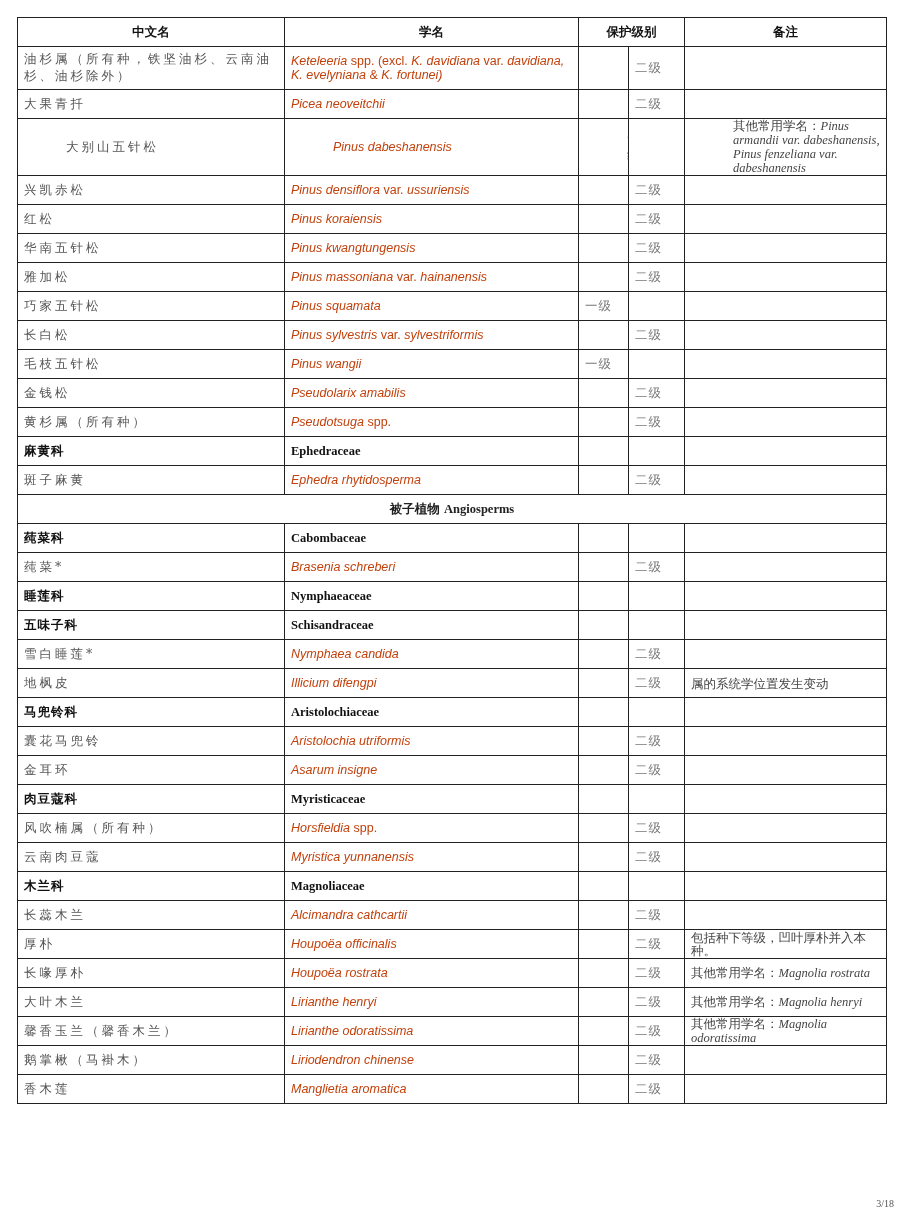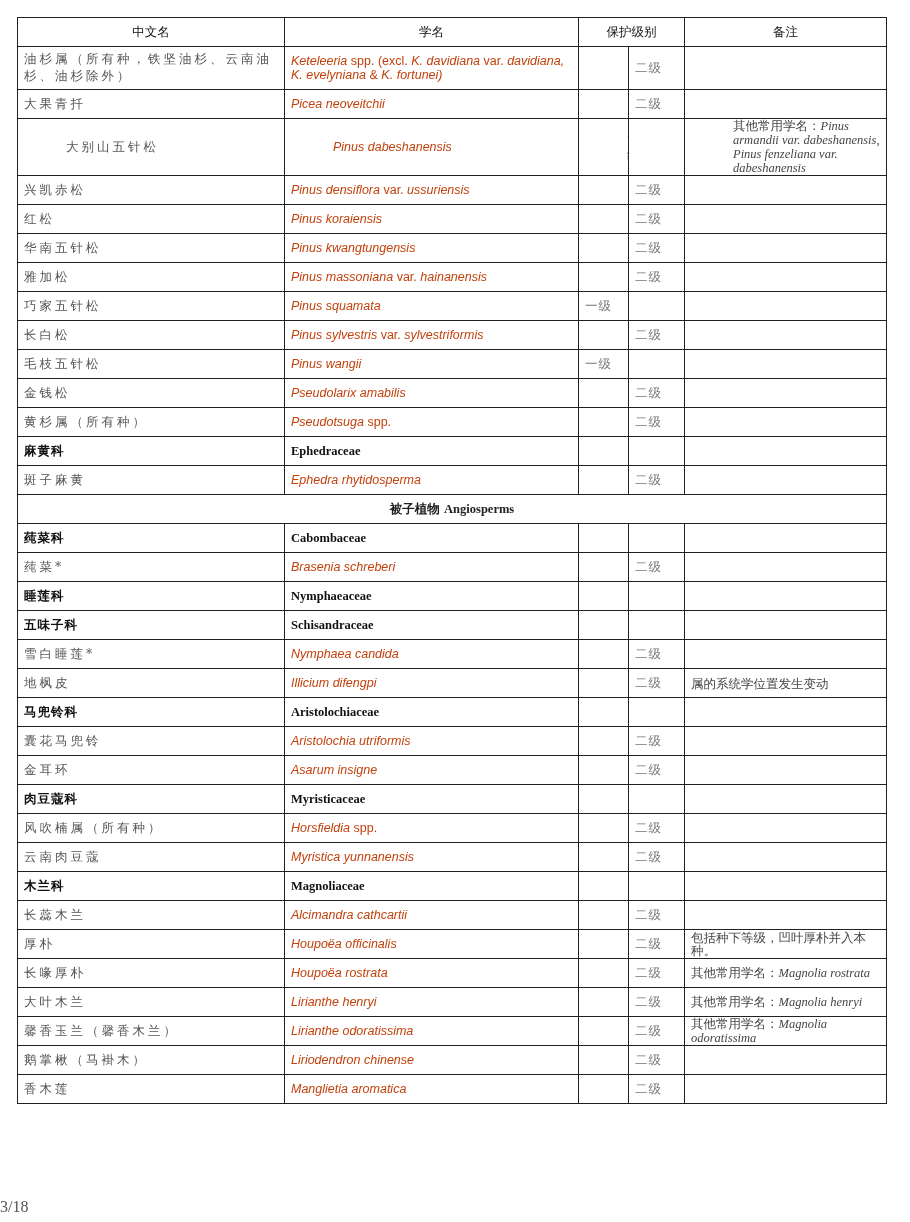--- a/index.html
+++ b/index.html
@@ -2,38 +2,38 @@
 <html><head>
 <meta charset="utf-8">
 <style>
   html, body { margin:0; padding:0; background:#ffffff; }
   body { width:910px; height:1222px; position:relative; overflow:hidden;
          font-family:"DejaVu Serif", "Liberation Serif", serif; color:#111; }
   table.main { position:absolute; left:17px; top:17px; width:869px;
                border-collapse:collapse; table-layout:fixed; }
   table.main td, table.main th { border:1.5px solid #222; padding:0 6px;
                height:28px; font-size:12.5px; vertical-align:middle; overflow:hidden; }
-  th { font-family:"DejaVu Sans", "Liberation Sans", sans-serif; font-weight:normal;
+  th { font-family:"DejaVu Sans", "Liberation Sans", sans-serif; font-weight:bold;
        font-size:12.5px; text-align:center; height:28px; }
   col.c1 { width:267px; } col.c2 { width:294px; } col.c3 { width:50px; }
   col.c4 { width:56px; } col.c5 { width:202px; }
   .cn { color:#555; letter-spacing:3px; padding-left:10px; font-size:12px; }
   .fam-cn { font-weight:bold; color:#111; letter-spacing:1px; padding-left:4px; font-size:12.5px;}
   .sci { font-family:Liberation Sans, sans-serif; font-style:italic; color:#c2410c; font-size:13.5px; }
   .sci .up { font-style:normal; }
   .fam-sci { font-family:"Liberation Serif", serif; font-weight:bold; font-size:14px; color:#111;margin-left:46px; }
   .lvl { text-align:left; color:#777; font-size:12px; letter-spacing:1px; padding:0; }
   .note { font-size:10.5px; color:#444; line-height:13px; padding:0 3px; }
   .note i { font-family:"Liberation Serif", serif; }
   .section { text-align:center; font-weight:bold; font-size:13px; color:#222; }
   .section span.en { font-family:"Liberation Serif", serif; }
   tr.tall2 td { height:42px; }
   tr.tall3 td { height:45px;padding-left:48px; }
-  .footer { position:absolute; top:1198px; left:0; width:894px; text-align:left;
-            font-family:"Liberation Serif", serif; font-size:16px; color:#555; }
+  .footer { position:absolute; top:1198px; left:0; width:894px; text-align:right;
+            font-family:"Liberation Serif", serif; font-size:10px; color:#555; }
 </style>
 </head>
 <body>
 
 <table class="main">
   <colgroup>
       <col class="c1">
       <col class="c2">
       <col class="c3">
       <col class="c4">

